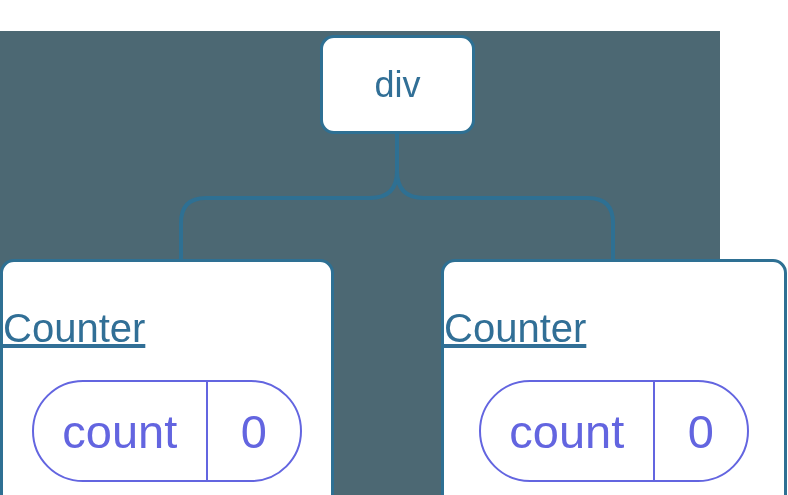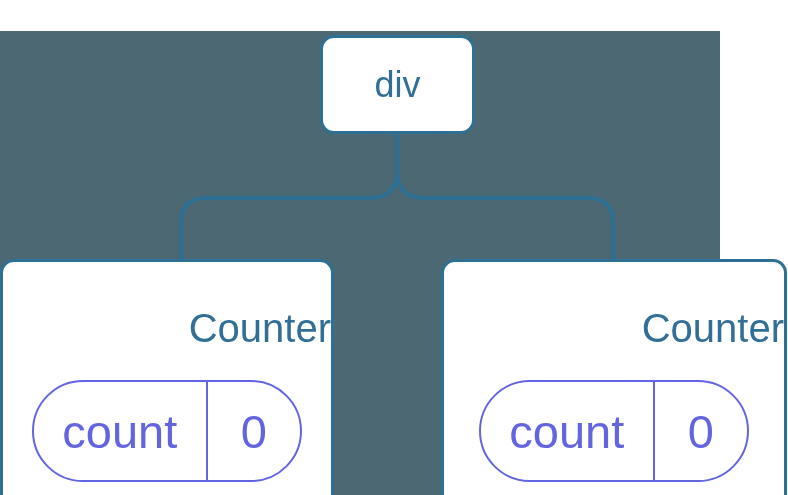--- a/index.html
+++ b/index.html
@@ -51,25 +51,26 @@
   .node.counter {
     top: 228px;
     height: 263px;
   }
   .node.counter.left  { left: 0px;   width: 334px; }
   .node.counter.right { left: 441px; width: 346px; }
   .counter-title {
     position: absolute;
     top: 46px; left: 0;
     width: 100%;
-    text-align: right;
+    text-align: left;
     color: var(--label);
     font-size: 40px;
     font-weight: 500;
     line-height: 1;
+    text-decoration: underline;
   }
   .pill {
     position: absolute;
     top: 118px; left: 50%;
     transform: translateX(-50%);
     width: 270px; height: 102px;
     border: 2px solid var(--purple);
     border-radius: 51px;
     display: flex;
     overflow: hidden;

